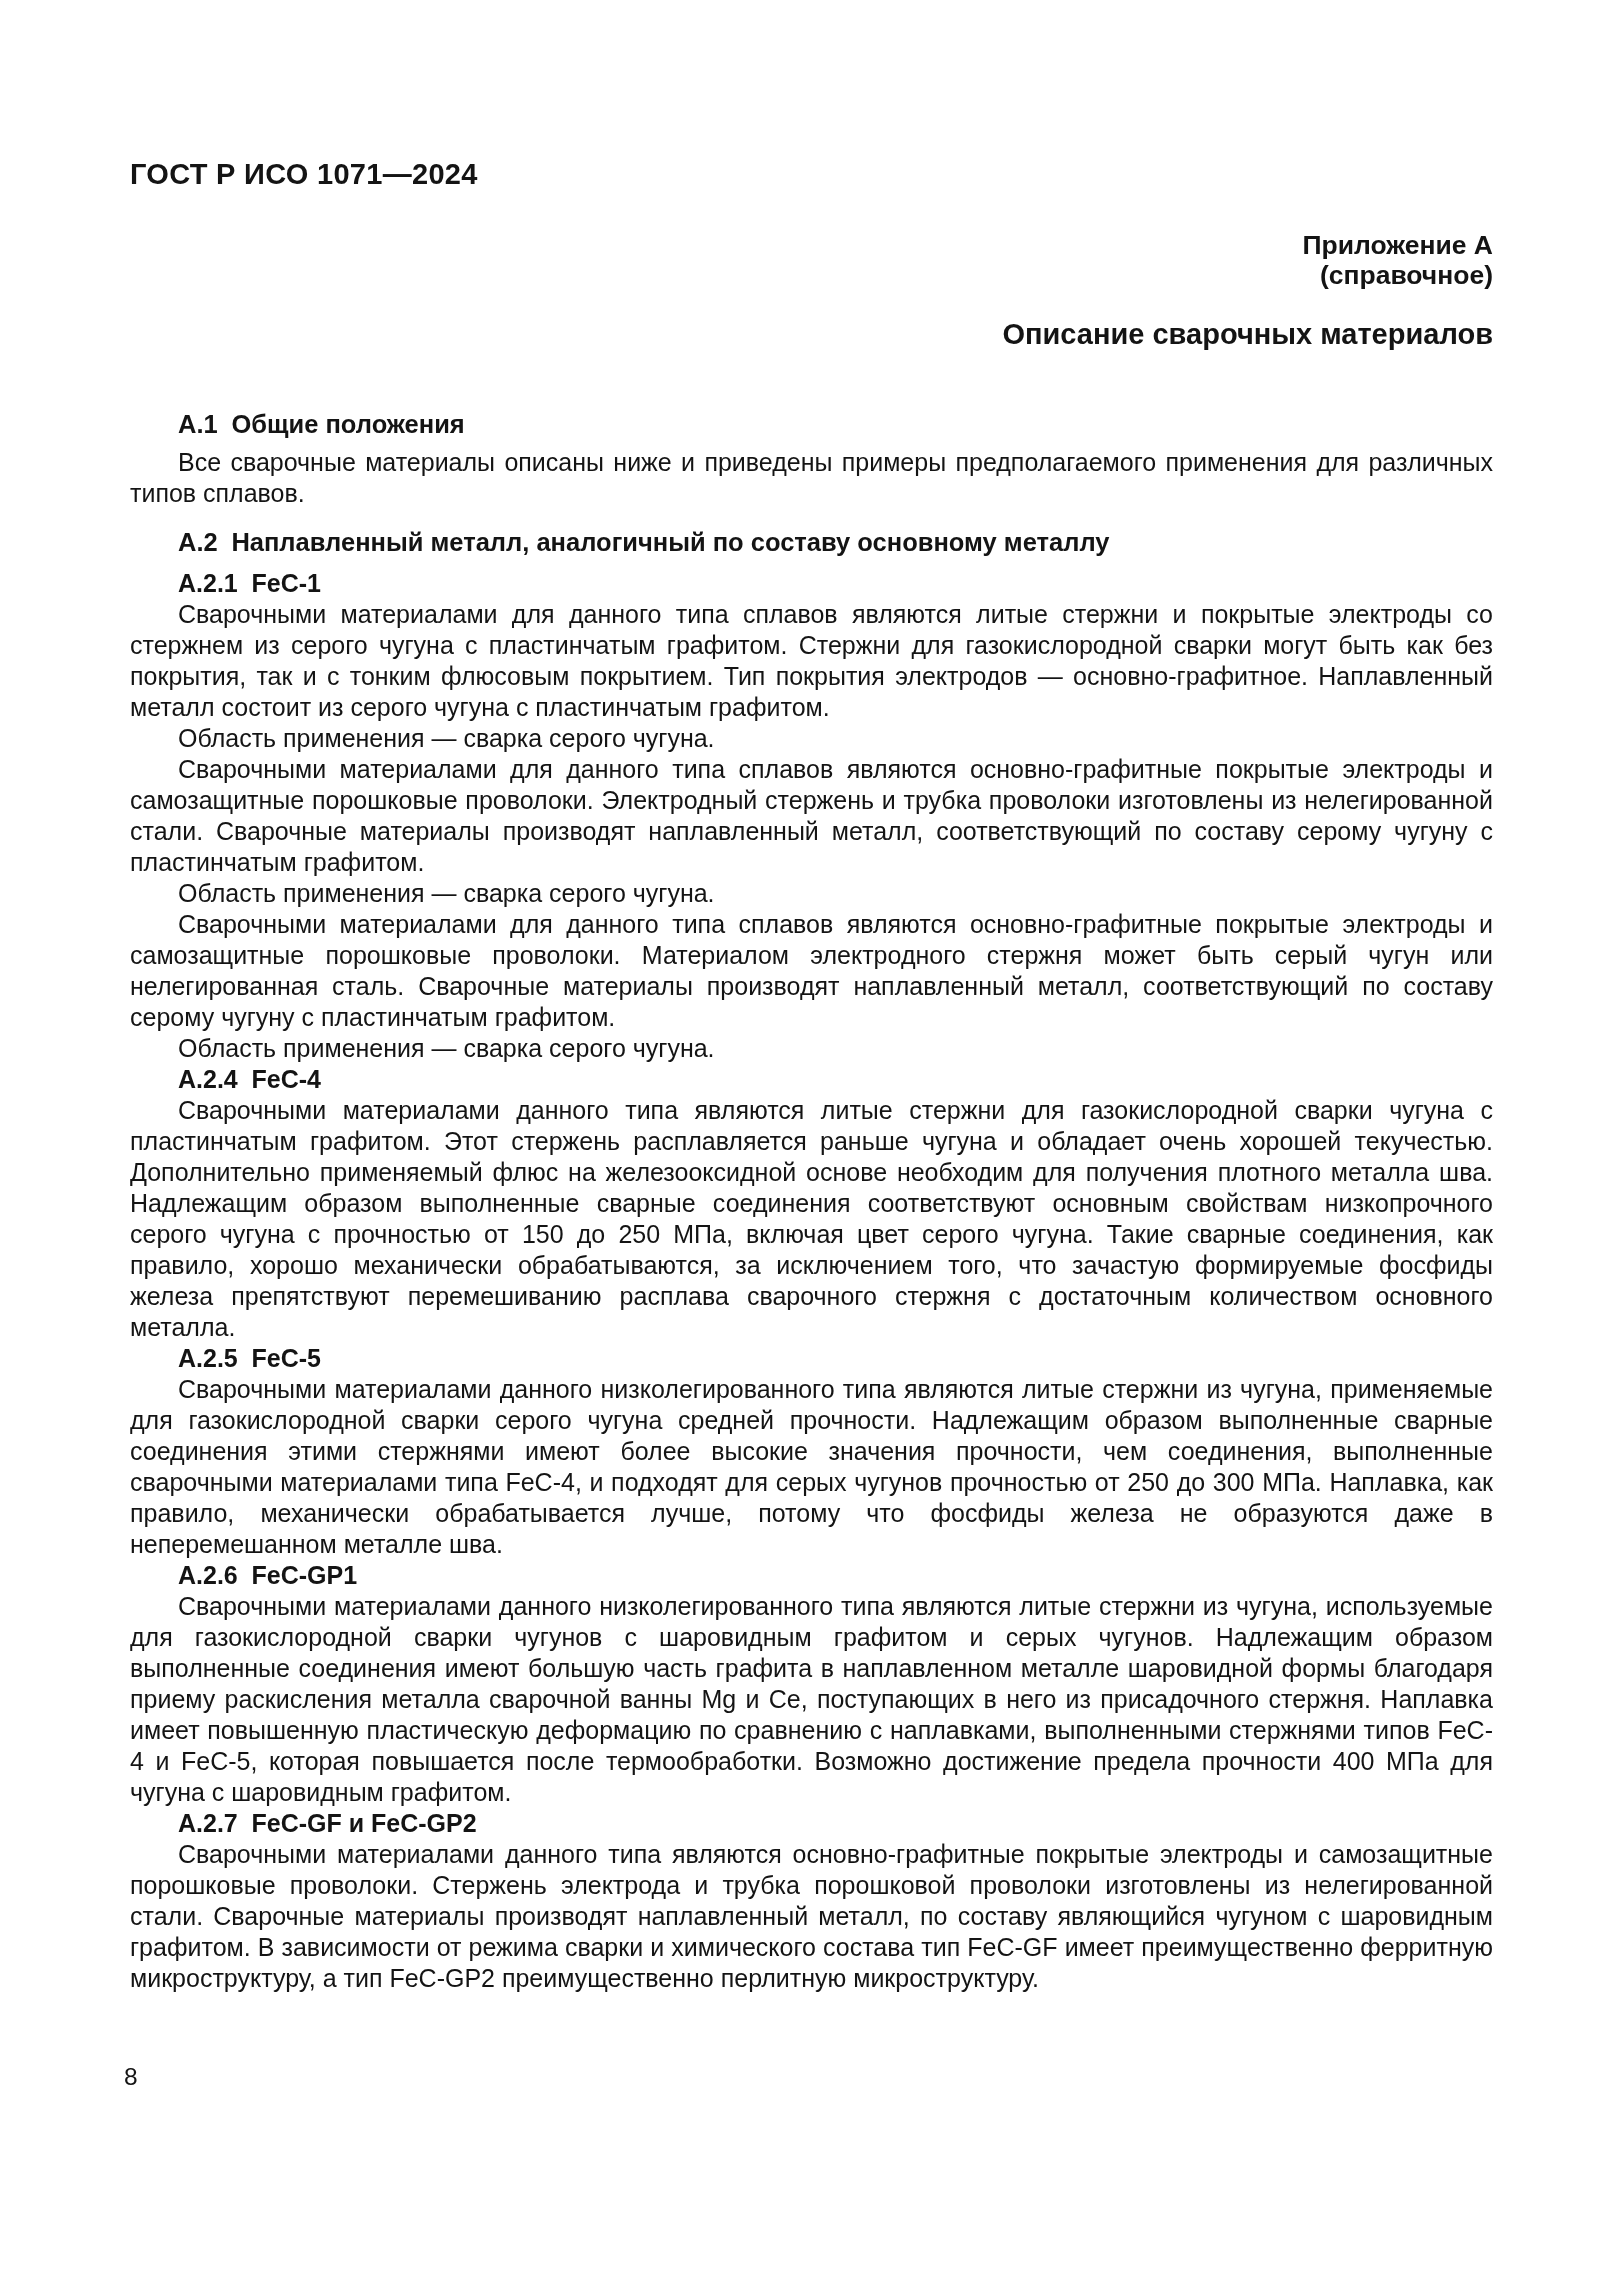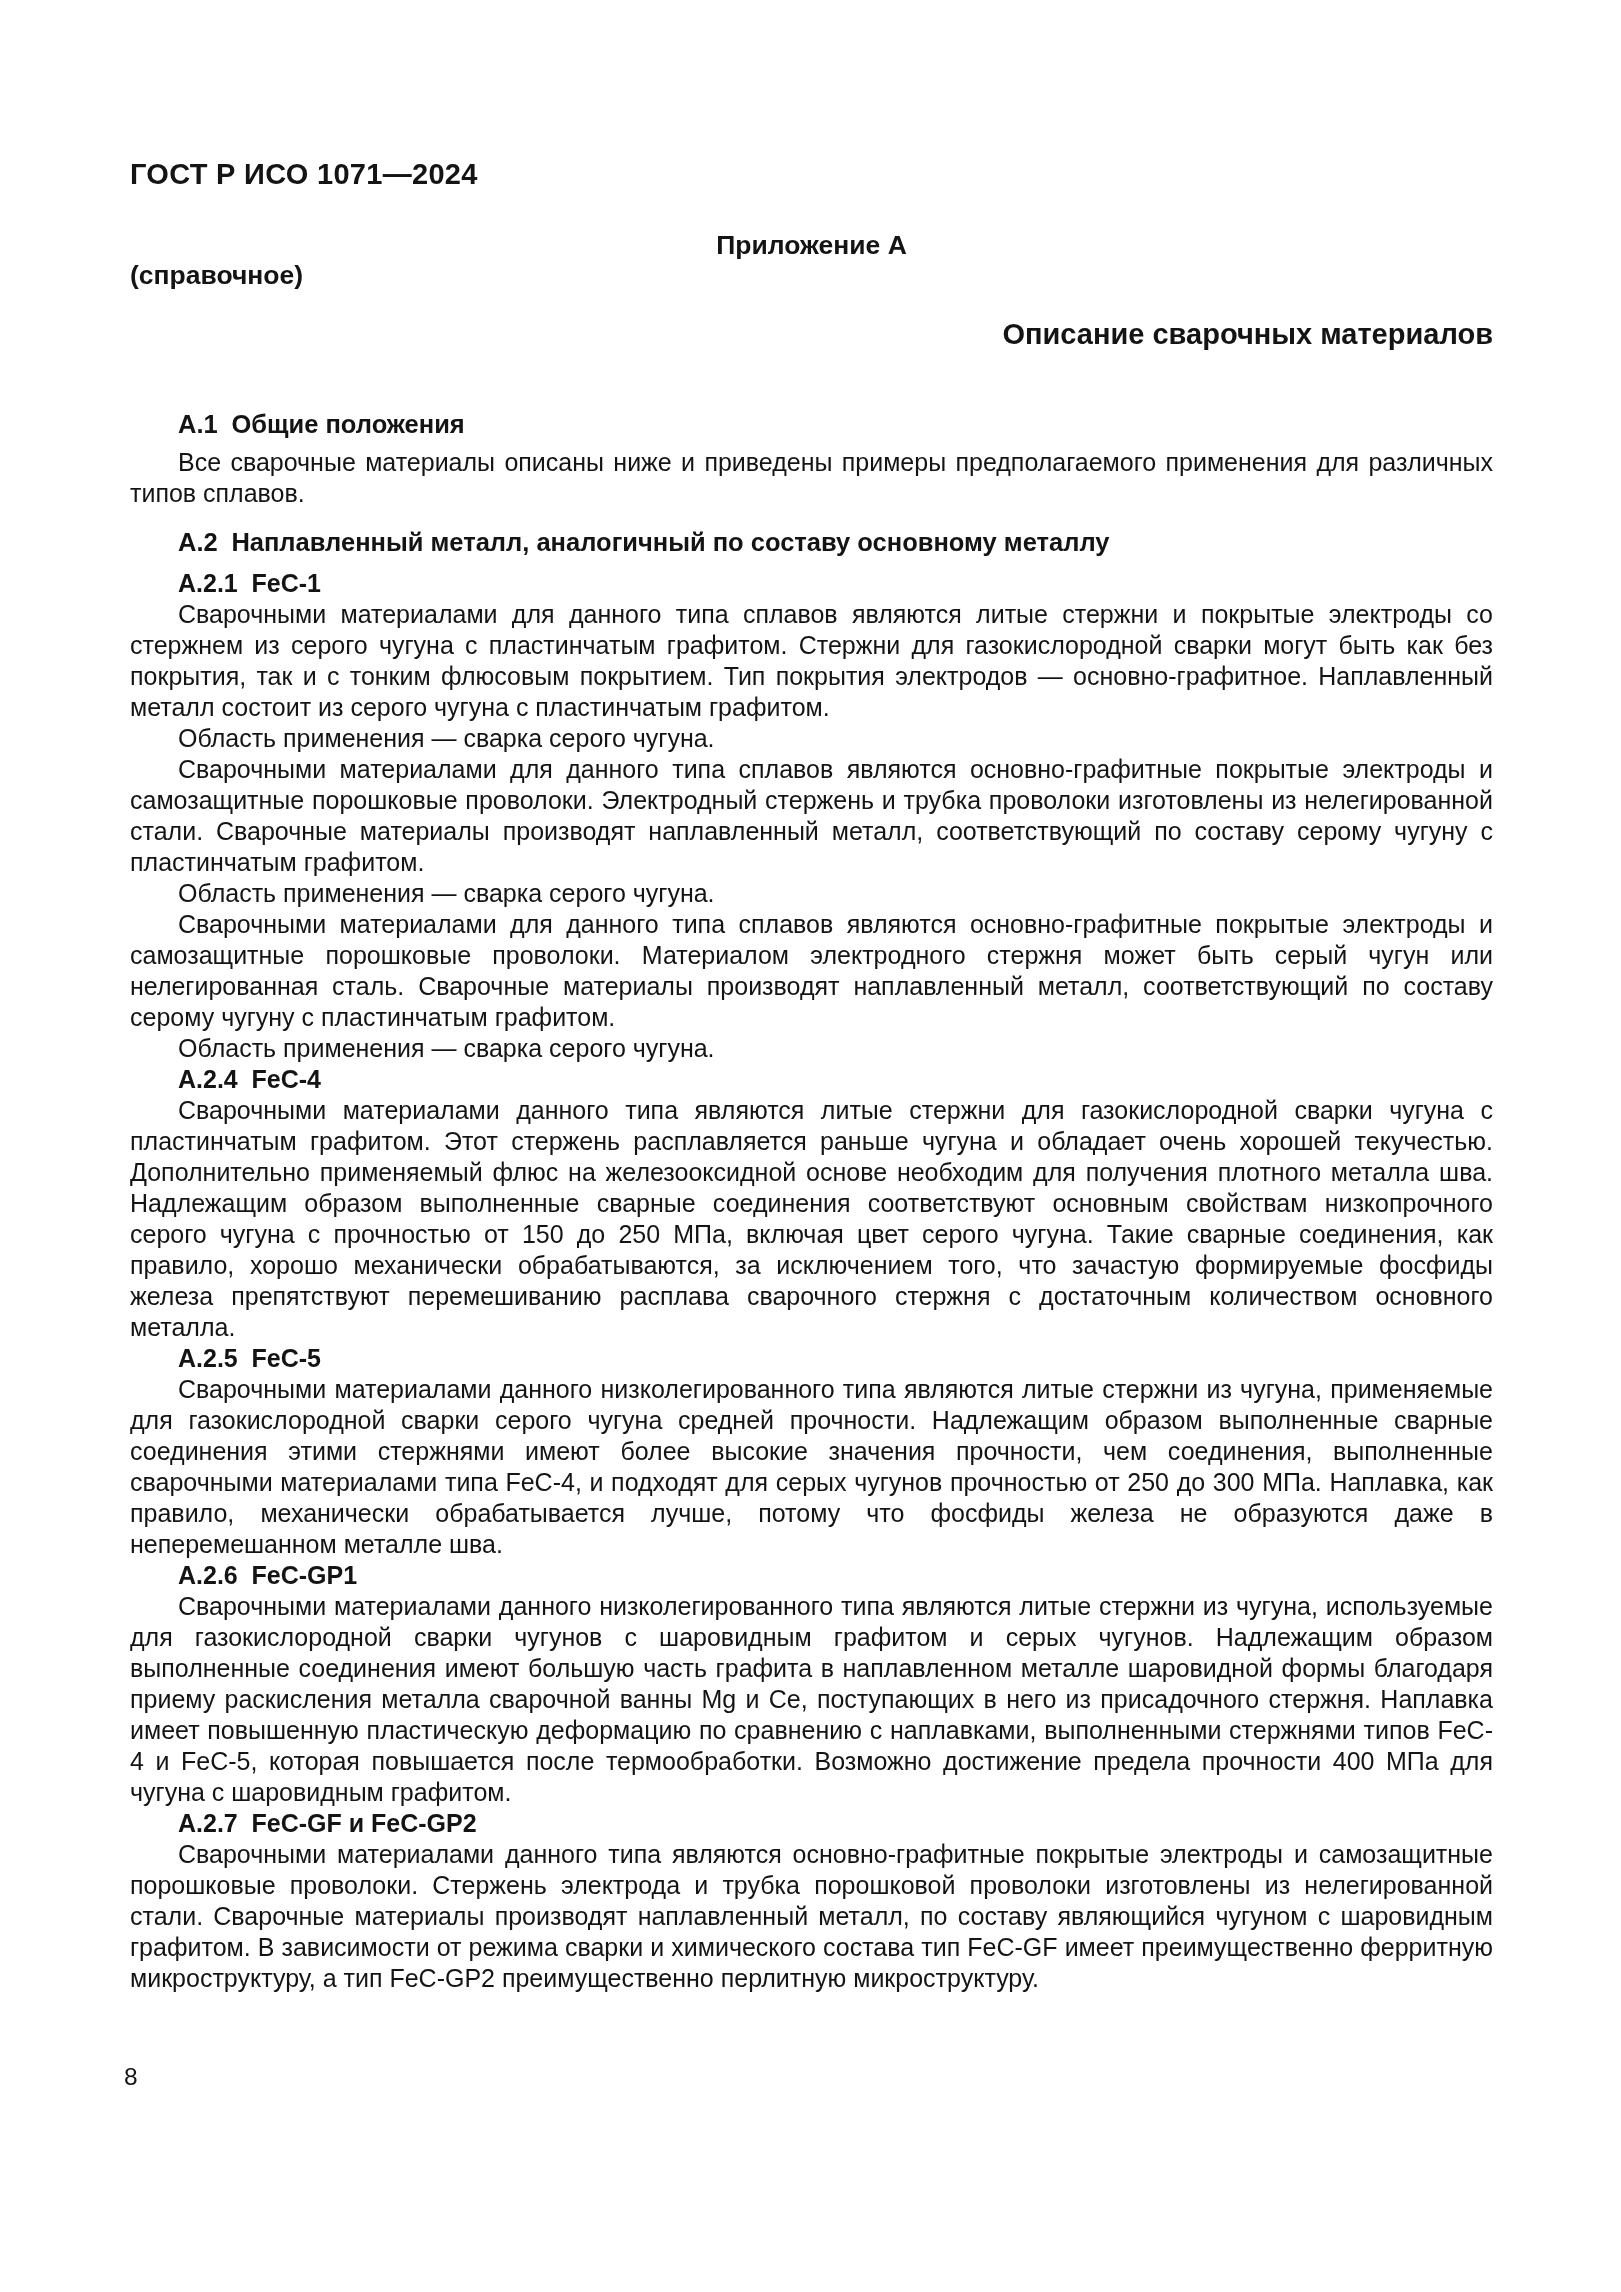--- a/index.html
+++ b/index.html
@@ -24,27 +24,27 @@
     overflow: hidden;
   }
   .doc-code {
     font-size: 29px;
     font-weight: bold;
     line-height: 35px;
     letter-spacing: 0.3px;
   }
   .appendix-label {
     margin-top: 38px;
-    text-align: center;
+    text-align: right;
     font-size: 26.5px;
     font-weight: bold;
     line-height: 30px;
   }
   .appendix-note {
-    text-align: left;
+    text-align: right;
     font-size: 26.5px;
     font-weight: bold;
     line-height: 30px;
   }
   .doc-title {
     margin: 25.5px 0 0 0;
     text-align: right;
     font-size: 29px;
     font-weight: bold;
     line-height: 36px;

